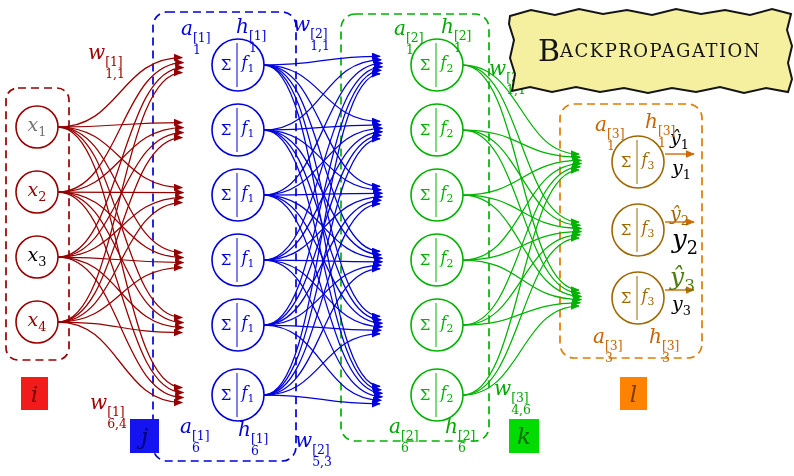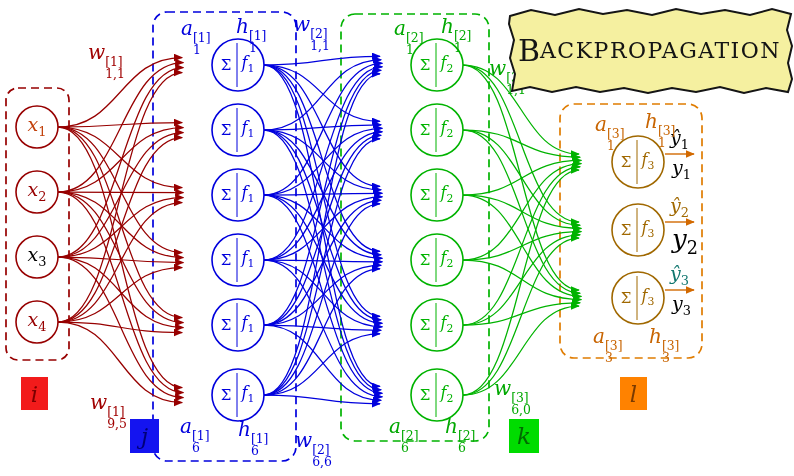--- a/index.html
+++ b/index.html
@@ -14,21 +14,21 @@
   .ss{display:inline-flex;flex-direction:column;align-items:flex-start;
       font-size:0.62em;line-height:1;font-style:normal;vertical-align:-0.55em;}
   .subonly{font-size:0.68em;font-style:normal;vertical-align:-0.35em;}
   .badge{position:absolute;z-index:2;display:flex;align-items:center;justify-content:center;
          font-style:italic;font-family:"DejaVu Serif",serif;}
   .titlebox{position:absolute;left:505px;top:3px;width:289px;height:94px;z-index:3;}
   .titlebox svg{position:absolute;left:0;top:0;}
   .titletext{position:absolute;left:0;top:0;width:289px;height:94px;display:flex;
              align-items:center;justify-content:center;color:#141414;}
   .titletext .cap{font-size:30px;}
-  .titletext .rest{font-size:22px;letter-spacing:1.5px;}
+  .titletext .rest{font-size:18px;letter-spacing:1.5px;}
 </style>
 </head>
 <body>
 
 <div id="stage">
   <svg id="net-svg" width="794" height="476">
       <defs>
         <marker id="arr0" markerWidth="10" markerHeight="9" refX="8.2" refY="3.75" orient="auto" markerUnits="userSpaceOnUse">
           <path d="M0,0 L9,3.75 L0,7.5 Z" fill="#970000"></path>
         </marker>
@@ -161,25 +161,25 @@
       <circle cx="638" cy="162" r="26" fill="#ffffff" stroke="#a06800" stroke-width="1.6"></circle>
       <line x1="637" y1="140" x2="637" y2="184" stroke="#a06800" stroke-width="1"></line>
       <circle cx="638" cy="230" r="26" fill="#ffffff" stroke="#a06800" stroke-width="1.6"></circle>
       <line x1="637" y1="208" x2="637" y2="252" stroke="#a06800" stroke-width="1"></line>
       <circle cx="638" cy="298" r="26" fill="#ffffff" stroke="#a06800" stroke-width="1.6"></circle>
       <line x1="637" y1="276" x2="637" y2="320" stroke="#a06800" stroke-width="1"></line>
     </svg>
   <div id="labels">
       <div class="lbl" style="left: 670px; top: 128px; color: #000000; font-size: 19px;"><span class="base">ŷ</span><span class="subonly">1</span></div>
       <div class="lbl" style="left: 672px; top: 158px; color: rgb(0, 0, 0); font-size: 19px;"><span class="base">y</span><span class="subonly">1</span></div>
-      <div class="lbl" style="left: 670px; top: 196px; color: rgb(160, 104, 0); font-size: 19px;"><span class="base">ŷ</span><span class="subonly">2</span></div>
+      <div class="lbl" style="left: 670px; top: 204px; color: rgb(160, 104, 0); font-size: 19px;"><span class="base">ŷ</span><span class="subonly">2</span></div>
       <div class="lbl" style="left: 672px; top: 226px; color: rgb(0, 0, 0); font-size: 26px;"><span class="base">y</span><span class="subonly">2</span></div>
-      <div class="lbl" style="left: 670px; top: 264px; color: #0f766e; font-size: 19px;"><span class="base">ŷ</span><span class="subonly">3</span></div>
+      <div class="lbl" style="left: 670px; top: 264px; color: #4d7c0f; font-size: 25px;"><span class="base">ŷ</span><span class="subonly">3</span></div>
       <div class="lbl" style="left: 672px; top: 294px; color: rgb(0, 0, 0); font-size: 19px;"><span class="base">y</span><span class="subonly">3</span></div>
-      <div class="lbl center" style="left: 37px; top: 127px; color: #c2410c; font-size: 19px;"><span class="base">x</span><span class="subonly">1</span></div>
+      <div class="lbl center" style="left: 37px; top: 127px; color: #737373; font-size: 19px;"><span class="base">x</span><span class="subonly">1</span></div>
       <div class="lbl center" style="left: 37px; top: 192px; color: rgb(151, 0, 0); font-size: 19px;"><span class="base">x</span><span class="subonly">2</span></div>
       <div class="lbl center" style="left: 37px; top: 257px; color: #000000; font-size: 19px;"><span class="base">x</span><span class="subonly">3</span></div>
       <div class="lbl center" style="left: 37px; top: 322px; color: rgb(151, 0, 0); font-size: 19px;"><span class="base">x</span><span class="subonly">4</span></div>
       <div class="lbl center" style="left: 226px; top: 65px; color: rgb(0, 0, 221); font-size: 15px;"><span class="pre">Σ</span></div>
       <div class="lbl center" style="left: 248px; top: 65px; color: rgb(0, 0, 221); font-size: 16px;"><span class="base">f</span><span class="subonly">1</span></div>
       <div class="lbl center" style="left: 226px; top: 130px; color: rgb(0, 0, 221); font-size: 15px;"><span class="pre">Σ</span></div>
       <div class="lbl center" style="left: 248px; top: 130px; color: rgb(0, 0, 221); font-size: 16px;"><span class="base">f</span><span class="subonly">1</span></div>
       <div class="lbl center" style="left: 226px; top: 195px; color: rgb(0, 0, 221); font-size: 15px;"><span class="pre">Σ</span></div>
       <div class="lbl center" style="left: 248px; top: 195px; color: rgb(0, 0, 221); font-size: 16px;"><span class="base">f</span><span class="subonly">1</span></div>
       <div class="lbl center" style="left: 226px; top: 260px; color: rgb(0, 0, 221); font-size: 15px;"><span class="pre">Σ</span></div>
@@ -205,21 +205,21 @@
       <div class="lbl center" style="left: 626px; top: 230px; color: rgb(160, 104, 0); font-size: 15px;"><span class="pre">Σ</span></div>
       <div class="lbl center" style="left: 648px; top: 230px; color: rgb(160, 104, 0); font-size: 16px;"><span class="base">f</span><span class="subonly">3</span></div>
       <div class="lbl center" style="left: 626px; top: 298px; color: rgb(160, 104, 0); font-size: 15px;"><span class="pre">Σ</span></div>
       <div class="lbl center" style="left: 648px; top: 298px; color: rgb(160, 104, 0); font-size: 16px;"><span class="base">f</span><span class="subonly">3</span></div>
       <div class="lbl" style="left: 88px; top: 42px; color: rgb(160, 0, 0); font-size: 20px;"><span class="base">w</span><span class="ss">
           <span>[1]</span>
           <span>1,1</span>
         </span></div>
       <div class="lbl" style="left: 90px; top: 392px; color: rgb(160, 0, 0); font-size: 20px;"><span class="base">w</span><span class="ss">
           <span>[1]</span>
-          <span>9,5</span>
+          <span>6,4</span>
         </span></div>
       <div class="lbl" style="left: 181px; top: 18px; color: rgb(0, 0, 221); font-size: 20px;"><span class="base">a</span><span class="ss">
           <span>[1]</span>
           <span>1</span>
         </span></div>
       <div class="lbl" style="left: 236px; top: 16px; color: rgb(0, 0, 221); font-size: 20px;"><span class="base">h</span><span class="ss">
           <span>[1]</span>
           <span>1</span>
         </span></div>
       <div class="lbl" style="left: 293px; top: 14px; color: rgb(0, 0, 221); font-size: 20px;"><span class="base">w</span><span class="ss">
@@ -229,21 +229,21 @@
       <div class="lbl" style="left: 180px; top: 416px; color: rgb(0, 0, 221); font-size: 20px;"><span class="base">a</span><span class="ss">
           <span>[1]</span>
           <span>6</span>
         </span></div>
       <div class="lbl" style="left: 238px; top: 419px; color: rgb(0, 0, 221); font-size: 20px;"><span class="base">h</span><span class="ss">
           <span>[1]</span>
           <span>6</span>
         </span></div>
       <div class="lbl" style="left: 295px; top: 430px; color: rgb(0, 0, 221); font-size: 20px;"><span class="base">w</span><span class="ss">
           <span>[2]</span>
-          <span>6,6</span>
+          <span>5,3</span>
         </span></div>
       <div class="lbl" style="left: 394px; top: 18px; color: rgb(0, 168, 0); font-size: 20px;"><span class="base">a</span><span class="ss">
           <span>[2]</span>
           <span>1</span>
         </span></div>
       <div class="lbl" style="left: 441px; top: 16px; color: rgb(0, 168, 0); font-size: 20px;"><span class="base">h</span><span class="ss">
           <span>[2]</span>
           <span>1</span>
         </span></div>
       <div class="lbl" style="left: 489px; top: 58px; color: rgb(0, 168, 0); font-size: 20px;"><span class="base">w</span><span class="ss">
@@ -253,21 +253,21 @@
       <div class="lbl" style="left: 389px; top: 416px; color: rgb(0, 168, 0); font-size: 20px;"><span class="base">a</span><span class="ss">
           <span>[2]</span>
           <span>6</span>
         </span></div>
       <div class="lbl" style="left: 445px; top: 416px; color: rgb(0, 168, 0); font-size: 20px;"><span class="base">h</span><span class="ss">
           <span>[2]</span>
           <span>6</span>
         </span></div>
       <div class="lbl" style="left: 494px; top: 378px; color: rgb(0, 168, 0); font-size: 20px;"><span class="base">w</span><span class="ss">
           <span>[3]</span>
-          <span>6,0</span>
+          <span>4,6</span>
         </span></div>
       <div class="lbl" style="left: 595px; top: 114px; color: rgb(200, 100, 0); font-size: 20px;"><span class="base">a</span><span class="ss">
           <span>[3]</span>
           <span>1</span>
         </span></div>
       <div class="lbl" style="left: 645px; top: 111px; color: rgb(200, 100, 0); font-size: 20px;"><span class="base">h</span><span class="ss">
           <span>[3]</span>
           <span>1</span>
         </span></div>
       <div class="lbl" style="left: 593px; top: 326px; color: rgb(200, 100, 0); font-size: 20px;"><span class="base">a</span><span class="ss">

